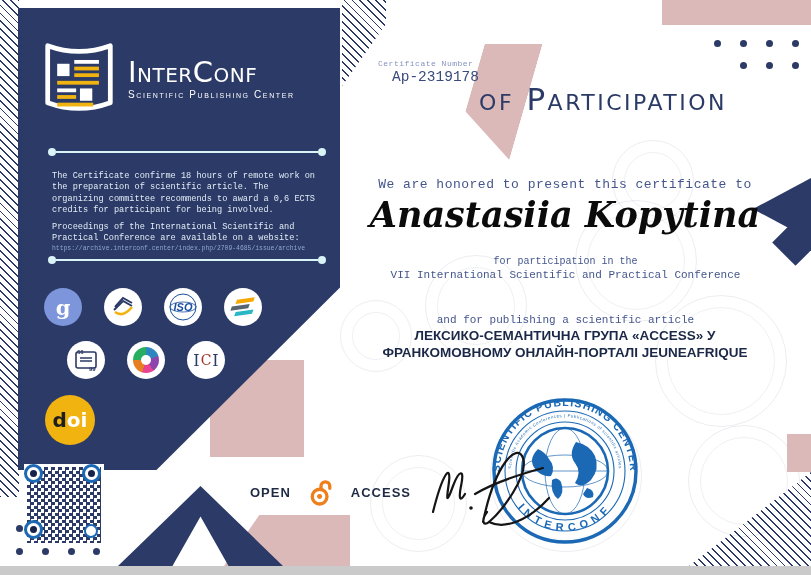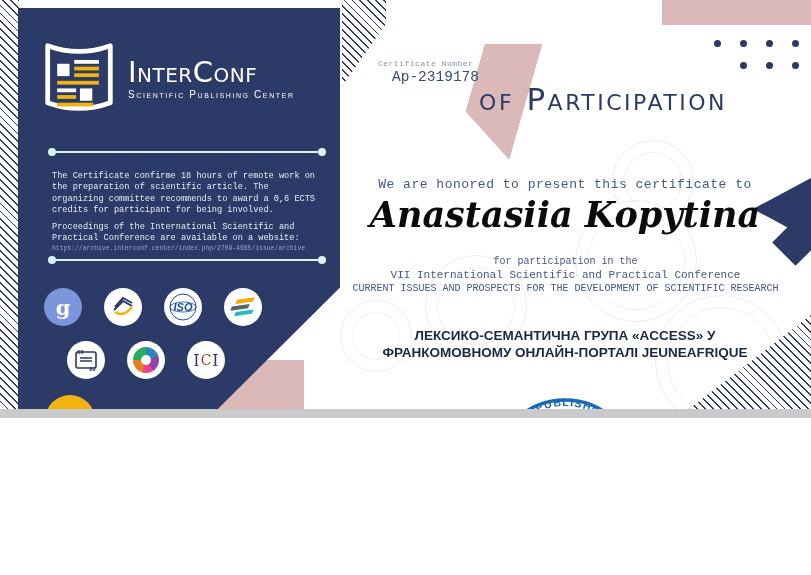--- a/index.html
+++ b/index.html
@@ -1,16 +1,16 @@
 <!DOCTYPE html>
 <html><head>
 <meta charset="utf-8">
 <style>
   html,body{margin:0;padding:0;background:#fff;}
-  .page{position:relative;width:811px;height:418px;background:#ffffff;overflow:hidden;
+  .page{position:relative;width:811px;height:575px;background:#ffffff;overflow:hidden;
         font-family:"Liberation Sans",sans-serif;}
 
   
   .hatch{background:repeating-linear-gradient(45deg,#2b3a66 0 1.3px,transparent 1.3px 5.6px);}
   .hatch-left{position:absolute;left:0;top:0;width:19px;height:497px;z-index:0;}
   .hatch-top{position:absolute;left:342px;top:0;width:44px;height:86px;z-index:0;
              clip-path:polygon(0 0,100% 0,100% 28%,0 100%);}
   .hatch-br{position:absolute;right:0;bottom:9px;width:122px;height:94px;z-index:0;
             clip-path:polygon(100% 0,100% 100%,0 100%);}
   .pink{background:#dcb9b9;}
@@ -260,21 +260,21 @@
   <div class="heading">
     <div class="l2">of Participation</div>
   </div>
 
   <div class="honored">We are honored to present this certificate to</div>
 
   <div class="recipient">Anastasiia Kopytina</div>
 
   <div class="conf s11" style="top:269px;">VII International Scientific and Practical Conference</div>
   <div class="conf s10" style="top:256px;">for participation in the</div>
-  <div class="conf s105" style="top:283px;">CURRENT ISSUES AND PROSPECTS FOR THE DEVELOPMENT OF SCIENTIFIC RESEARCH</div>
+  <div class="conf s11" style="top:314px;">and for publishing a scientific article</div>
 
   <div class="article-title">ЛЕКСИКО-СЕМАНТИЧНА ГРУПА «ACCESS» У ФРАНКОМОВНОМУ ОНЛАЙН-ПОРТАЛІ JEUNEAFRIQUE</div>
 
   <svg class="seal" width="150" height="150" viewBox="0 0 150 150">
     <circle cx="75" cy="75" r="71" fill="#ffffff" fill-opacity="0.55" stroke="#1b69b5" stroke-width="3.4"></circle>
     <circle cx="75" cy="75" r="60" fill="none" stroke="#1b69b5" stroke-width="1.1"></circle>
     <circle cx="75" cy="75" r="49" fill="none" stroke="#1b69b5" stroke-width="1.1"></circle>
     <defs>
       <path id="sealTop" d="M 10,75 A 65,65 0 0 1 140,75"></path>
       <path id="sealBottom" d="M 15,75 A 60,60 0 0 0 135,75"></path>

